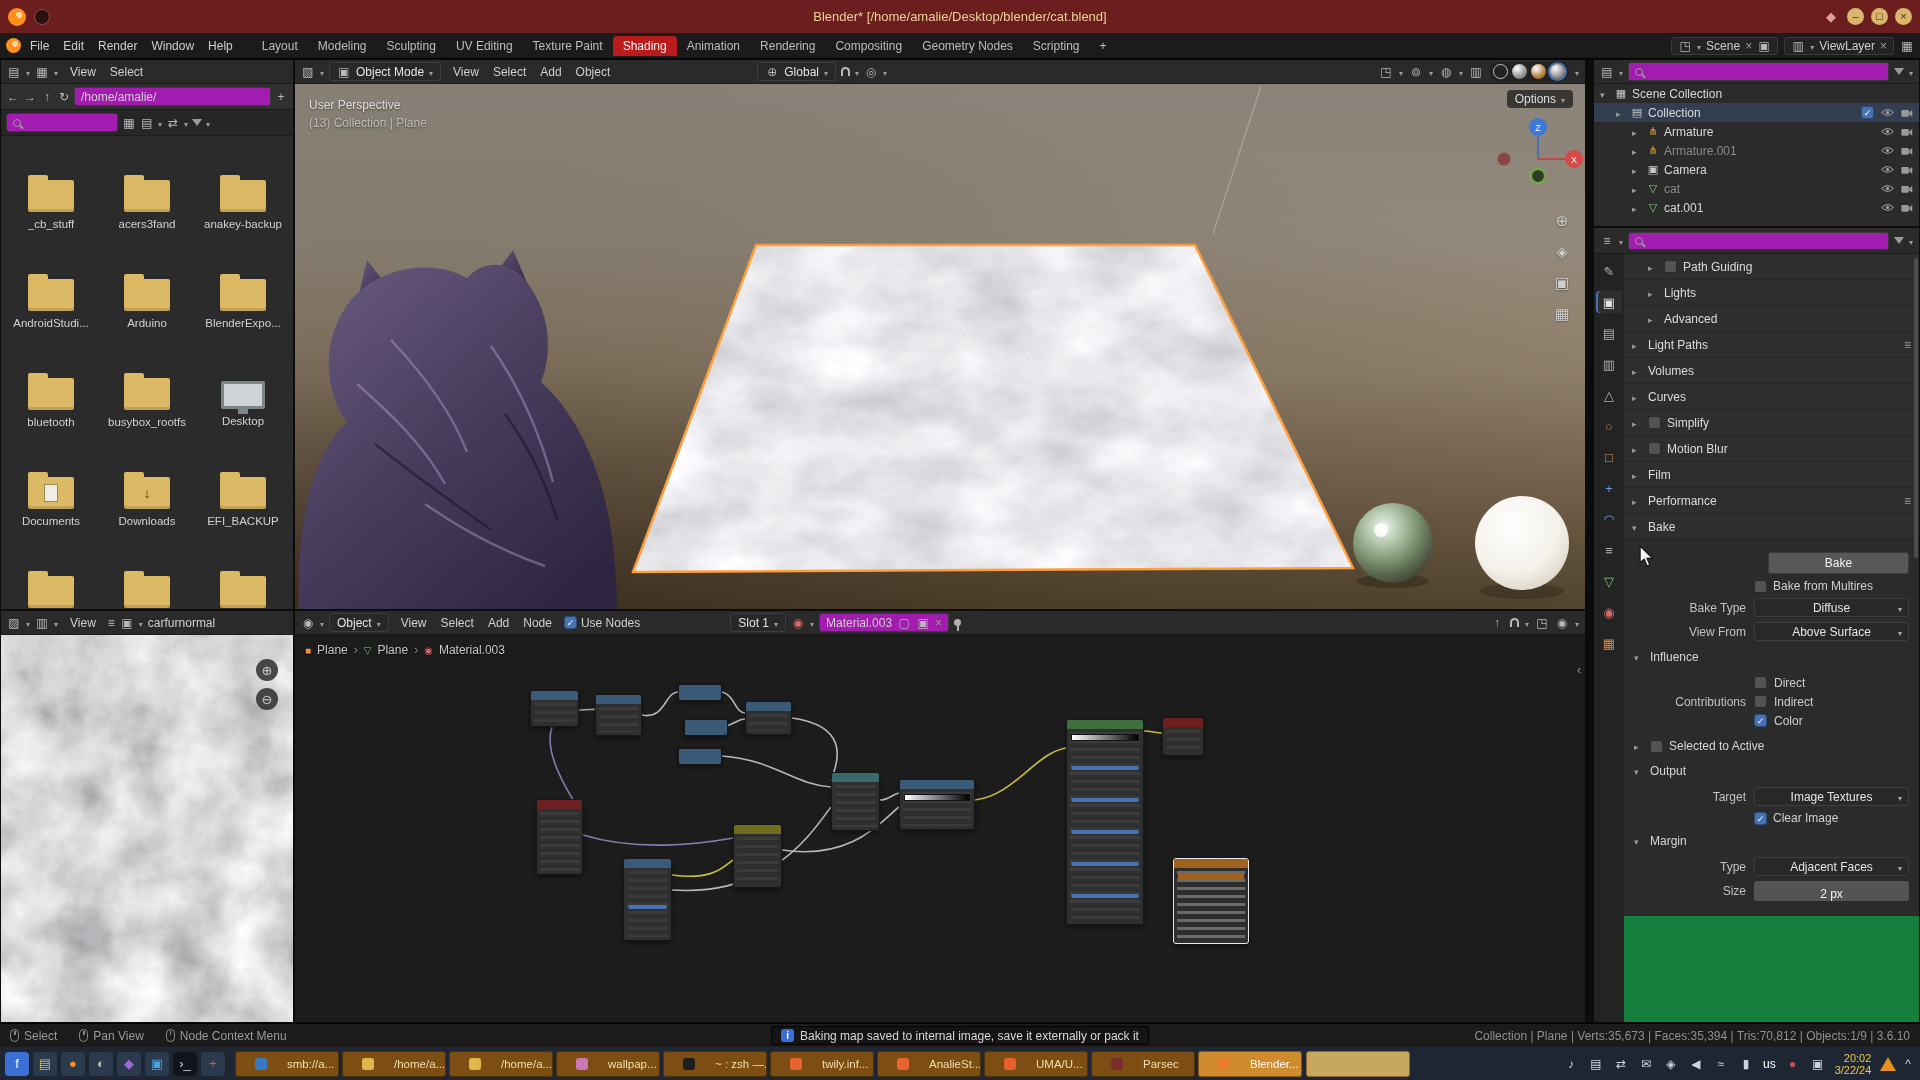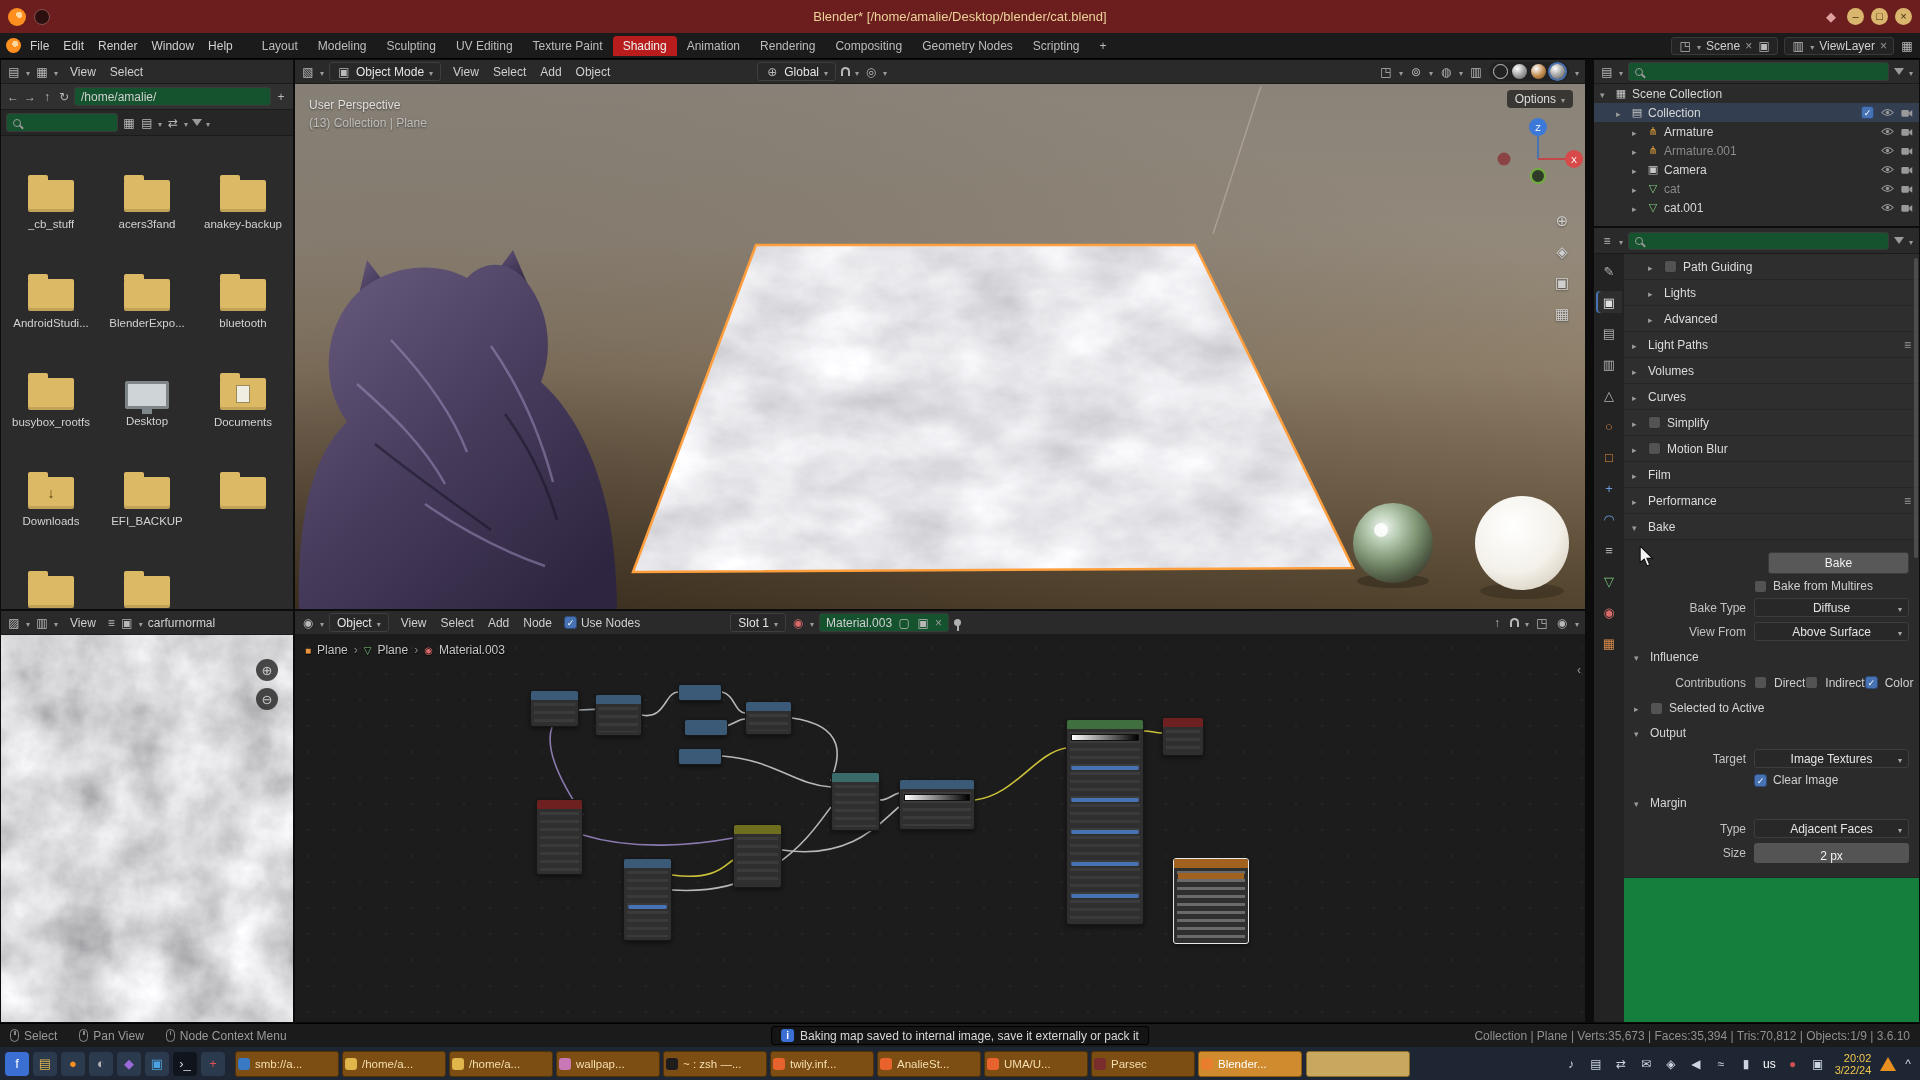--- a/index.html
+++ b/index.html
@@ -12,21 +12,21 @@
 .hdr{height:24px;background:#2a2a2a;display:flex;align-items:center;gap:5px;padding:0 6px;border-bottom:1px solid #1b1b1b;white-space:nowrap}
 .menu{padding:2px 7px;color:#cfcfcf;border-radius:3px;cursor:default}
 .icbtn{display:inline-flex;align-items:center;justify-content:center;color:#b8b8b8;font-size:12px;min-width:14px}
 .tri{display:inline-block;width:10px}
 .tri:after{content:"▸";font-size:9px;color:#9a9a9a}
 .tri.open:after{content:"▾"}
 .chev:after{content:"▾";font-size:8px;color:#9a9a9a}
 .xic:after{content:"×";color:#9a9a9a}
 .burger:after{content:"≡";color:#b8b8b8}
 .dd{background:#282828;border:1px solid #3e3e3e;border-radius:3px;padding:1px 7px;display:inline-flex;align-items:center;gap:5px;color:#e4e4e4;white-space:nowrap;height:19px}
-.field{background:#14532d;border:1px solid #3a3a3a;border-radius:3px;height:19px;display:flex;align-items:center;gap:5px;padding:0 6px;color:#cfcfcf}
+.field{background:#a21caf;border:1px solid #3a3a3a;border-radius:3px;height:19px;display:flex;align-items:center;gap:5px;padding:0 6px;color:#cfcfcf}
 .cb{width:13px;height:13px;border-radius:3px;background:#535353;border:1px solid #2a2a2a;display:inline-flex;align-items:center;justify-content:center;flex:none}
 .cb.on{background:#4772b3;border-color:#2d4a78}
 .cb.on:after{content:"✓";font-size:9px;color:#fff}
 .lens{width:8px;height:8px;border:1.5px solid #9a9a9a;border-radius:50%;position:relative;flex:none}
 .lens:after{content:"";position:absolute;width:5px;height:1.5px;background:#9a9a9a;transform:rotate(45deg);right:-4px;bottom:-2px}
 .funnel{width:0;height:0;border-left:5px solid transparent;border-right:5px solid transparent;border-top:7px solid #9a9a9a;display:inline-block}
 .magnet{width:9px;height:9px;border:2px solid #b8b8b8;border-bottom:0;border-radius:6px 6px 0 0;display:inline-block}
 .pin{width:7px;height:7px;border-radius:50%;background:#b0b0b0;position:relative;display:inline-block}
 .pin:after{content:"";position:absolute;top:6px;left:2.5px;width:2px;height:6px;background:#b0b0b0}
 
@@ -128,21 +128,21 @@
 #statusbar{position:absolute;left:0;top:1023px;width:1920px;height:24px;background:#1b1b1b;border-top:1px solid #000;display:flex;align-items:center;padding:0 10px;gap:22px;color:#9a9a9a}
 .hint{display:flex;align-items:center;gap:5px}
 .mouse{width:9px;height:13px;border:1.5px solid #8a8a8a;border-radius:5px;position:relative;display:inline-block}
 .mouse:after{content:"";position:absolute;left:3px;top:1px;width:1.5px;height:4px;background:#8a8a8a}
 #notif{position:absolute;left:50%;transform:translateX(-50%);top:2px;height:19px;background:#141414;border:1px solid #000;border-radius:3px;display:flex;align-items:center;gap:6px;padding:0 9px;color:#d8d8d8;white-space:nowrap}
 .info-ic{width:13px;height:13px;border-radius:3px;background:#3b6fd4;color:#fff;font-size:10px;font-weight:bold;display:flex;align-items:center;justify-content:center}
 #stats{margin-left:auto;color:#8f8f8f;white-space:nowrap}
 
 #taskbar{position:absolute;left:0;top:1047px;width:1920px;height:33px;background:#1e2633;display:flex;align-items:center;padding:0 5px;gap:4px}
 .launch{width:24px;height:24px;border-radius:4px;display:flex;align-items:center;justify-content:center;font-size:13px;color:#fff;flex:none}
-.task{width:104px;height:26px;background:#7d4e14;border:1px solid #503208;border-radius:3px;display:flex;align-items:center;gap:5px;padding:0 2px;color:#f5dfae;font-size:11.5px;white-space:nowrap;overflow:hidden;flex:none}
+.task{width:104px;height:26px;background:#7d4e14;border:1px solid #503208;border-radius:3px;display:flex;align-items:center;gap:20px;padding:0 19px;color:#f5dfae;font-size:11.5px;white-space:nowrap;overflow:hidden;flex:none}
 .task.active{background:#cf8b2d;border-color:#8a5a10;color:#fff}
 .task .tdot{width:12px;height:12px;border-radius:3px;flex:none}
 .task.blank{background:#c8a85e;border-color:#8a6a28}
 #tb-tray{margin-left:auto;display:flex;align-items:center;gap:9px;color:#cdd6e0;font-size:12px;padding-right:4px}
 .trayic{display:inline-flex;width:16px;justify-content:center}
 #clock{display:flex;flex-direction:column;align-items:flex-end;line-height:12px;color:#f0c64e;font-size:11px}
 .shield{width:0;height:0;border-left:8px solid transparent;border-right:8px solid transparent;border-bottom:14px solid #e89020;position:relative}
 
 #cursor{position:absolute;left:1638px;top:546px;z-index:99;pointer-events:none}
 </style>
@@ -246,20 +246,24 @@
           <div class="folder"></div>
           <div class="flabel">acers3fand</div>
         </div>
         <div class="fitem">
           <div class="folder"></div>
           <div class="flabel">anakey-backup</div>
         </div>
         <div class="fitem">
           <div class="folder"></div>
           <div class="flabel">AndroidStudi...</div>
+        </div>
+        <div class="fitem">
+          <div class="folder"></div>
+          <div class="flabel">Arduino</div>
         </div>
         <div class="fitem">
           <div class="folder"></div>
           <div class="flabel">BlenderExpo...</div>
         </div>
         <div class="fitem">
           <div class="folder"></div>
           <div class="flabel">bluetooth</div>
         </div>
         <div class="fitem">
@@ -654,21 +658,21 @@
               <span>Above Surface</span>
               <span class="ddar"></span>
             </span>
           </div>
         <div class="psub">
             <span class="tri open"></span>
             <span>Influence</span>
           </div>
         <div class="prow">
             <span class="plabel">Contributions</span>
-            <span class="pvalue" style="flex-direction:row;align-items:flex-start" id="contribs">
+            <span class="pvalue" style="flex-direction:column;align-items:flex-start" id="contribs">
               <div class="crow">
                 <span class="cb"></span>
                 <span class="cblabel">Direct</span>
               </div>
               <div class="crow">
                 <span class="cb"></span>
                 <span class="cblabel">Indirect</span>
               </div>
               <div class="crow">
                 <span class="cb on"></span>

